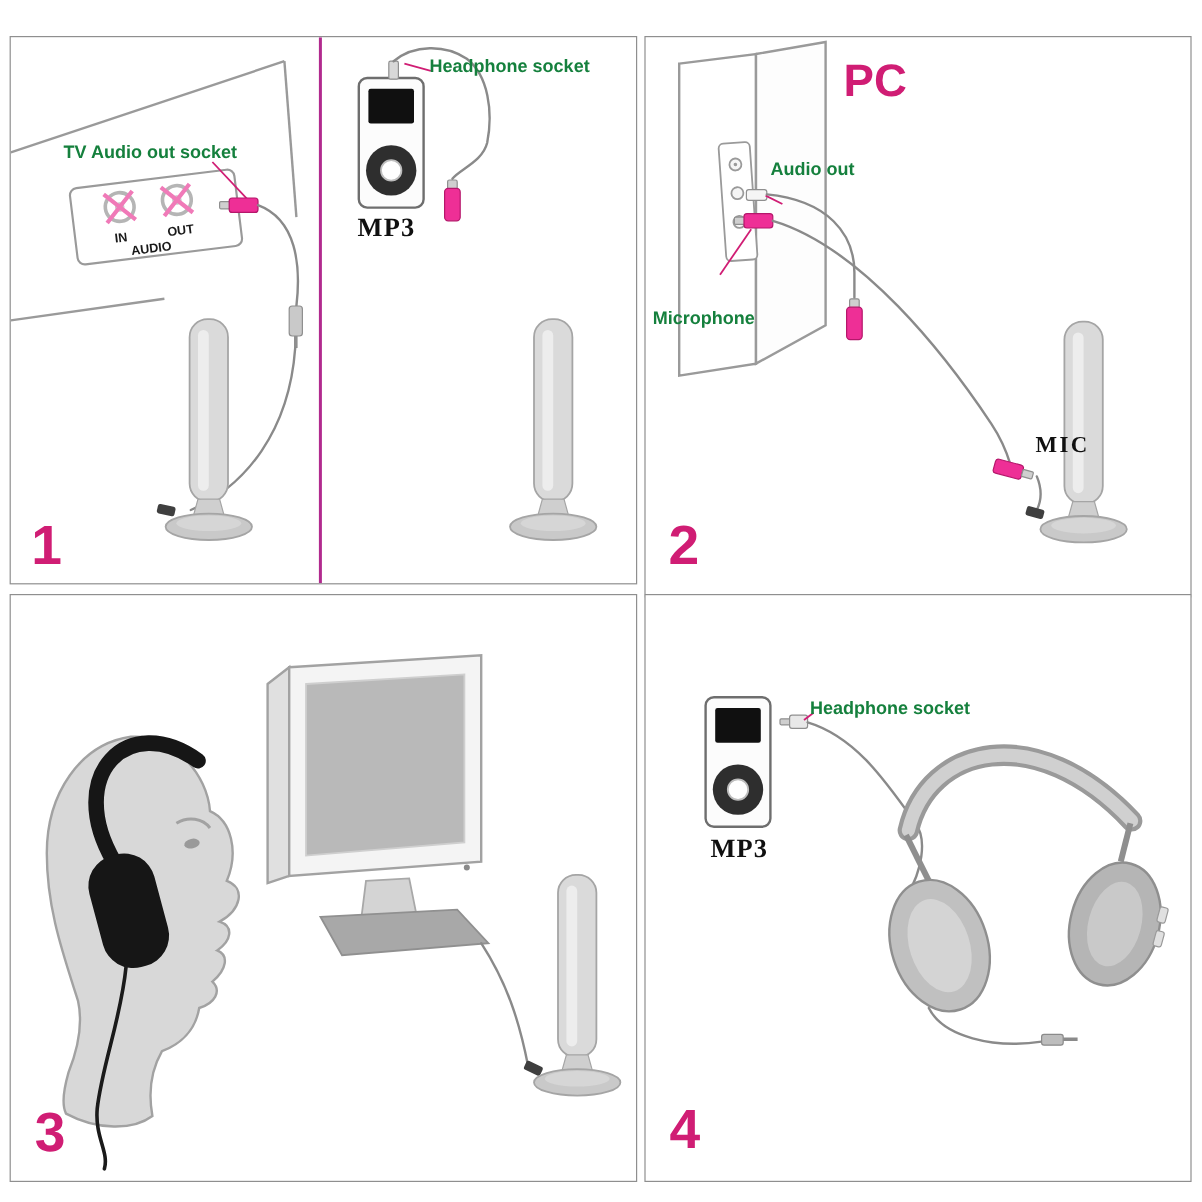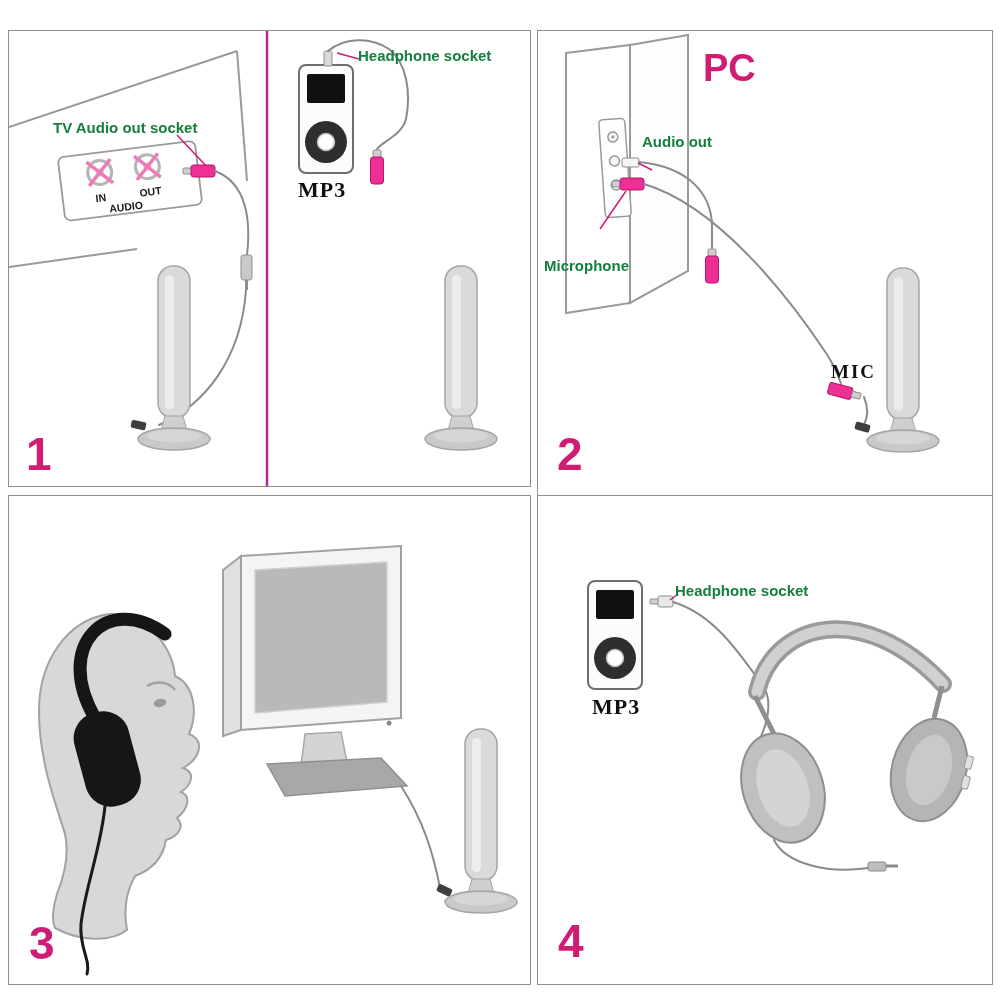--- a/index.html
+++ b/index.html
@@ -7,21 +7,21 @@
   .panel{position:absolute;background:#fff;border:1px solid #8f8f8f;box-sizing:border-box;}
   .panel>svg{position:absolute;left:0;top:0;}
   #panel-1{left:8px;top:30px;width:523px;height:457px;}
   #panel-2{left:537px;top:30px;width:456px;height:468px;}
   #panel-3{left:8px;top:495px;width:523px;height:490px;}
   #panel-4{left:537px;top:495px;width:456px;height:490px;}
   .lbl{position:absolute;color:#15803d;font-weight:700;font-size:15px;line-height:1.2;white-space:nowrap;}
   .num{position:absolute;color:#d01d74;font-weight:700;font-size:46px;line-height:1;}
   .serif{position:absolute;font-family:"Liberation Serif",serif;font-weight:700;color:#101010;white-space:nowrap;text-align:center;}
   .mp3lbl{font-size:22px;letter-spacing:1px;}
-  .miclbl{font-size:19px;letter-spacing:2px;}
+  .miclbl{font-size:19px;letter-spacing:2px;margin-left:32px;}
   .pclbl{position:absolute;color:#d01d74;font-weight:700;font-size:38px;line-height:1;}
   .jacktext{font-family:"Liberation Sans",sans-serif;font-weight:700;fill:#1a1a1a;}
   .cable{fill:none;stroke:#8a8a8a;stroke-width:2;stroke-linecap:round;}
   .blackcable{fill:none;stroke:#1a1a1a;stroke-width:3;stroke-linecap:round;}
   .ptr{stroke:#d01d74;stroke-width:1.5;}
 </style>
 </head>
 <body>
 
 <div class="stage">

